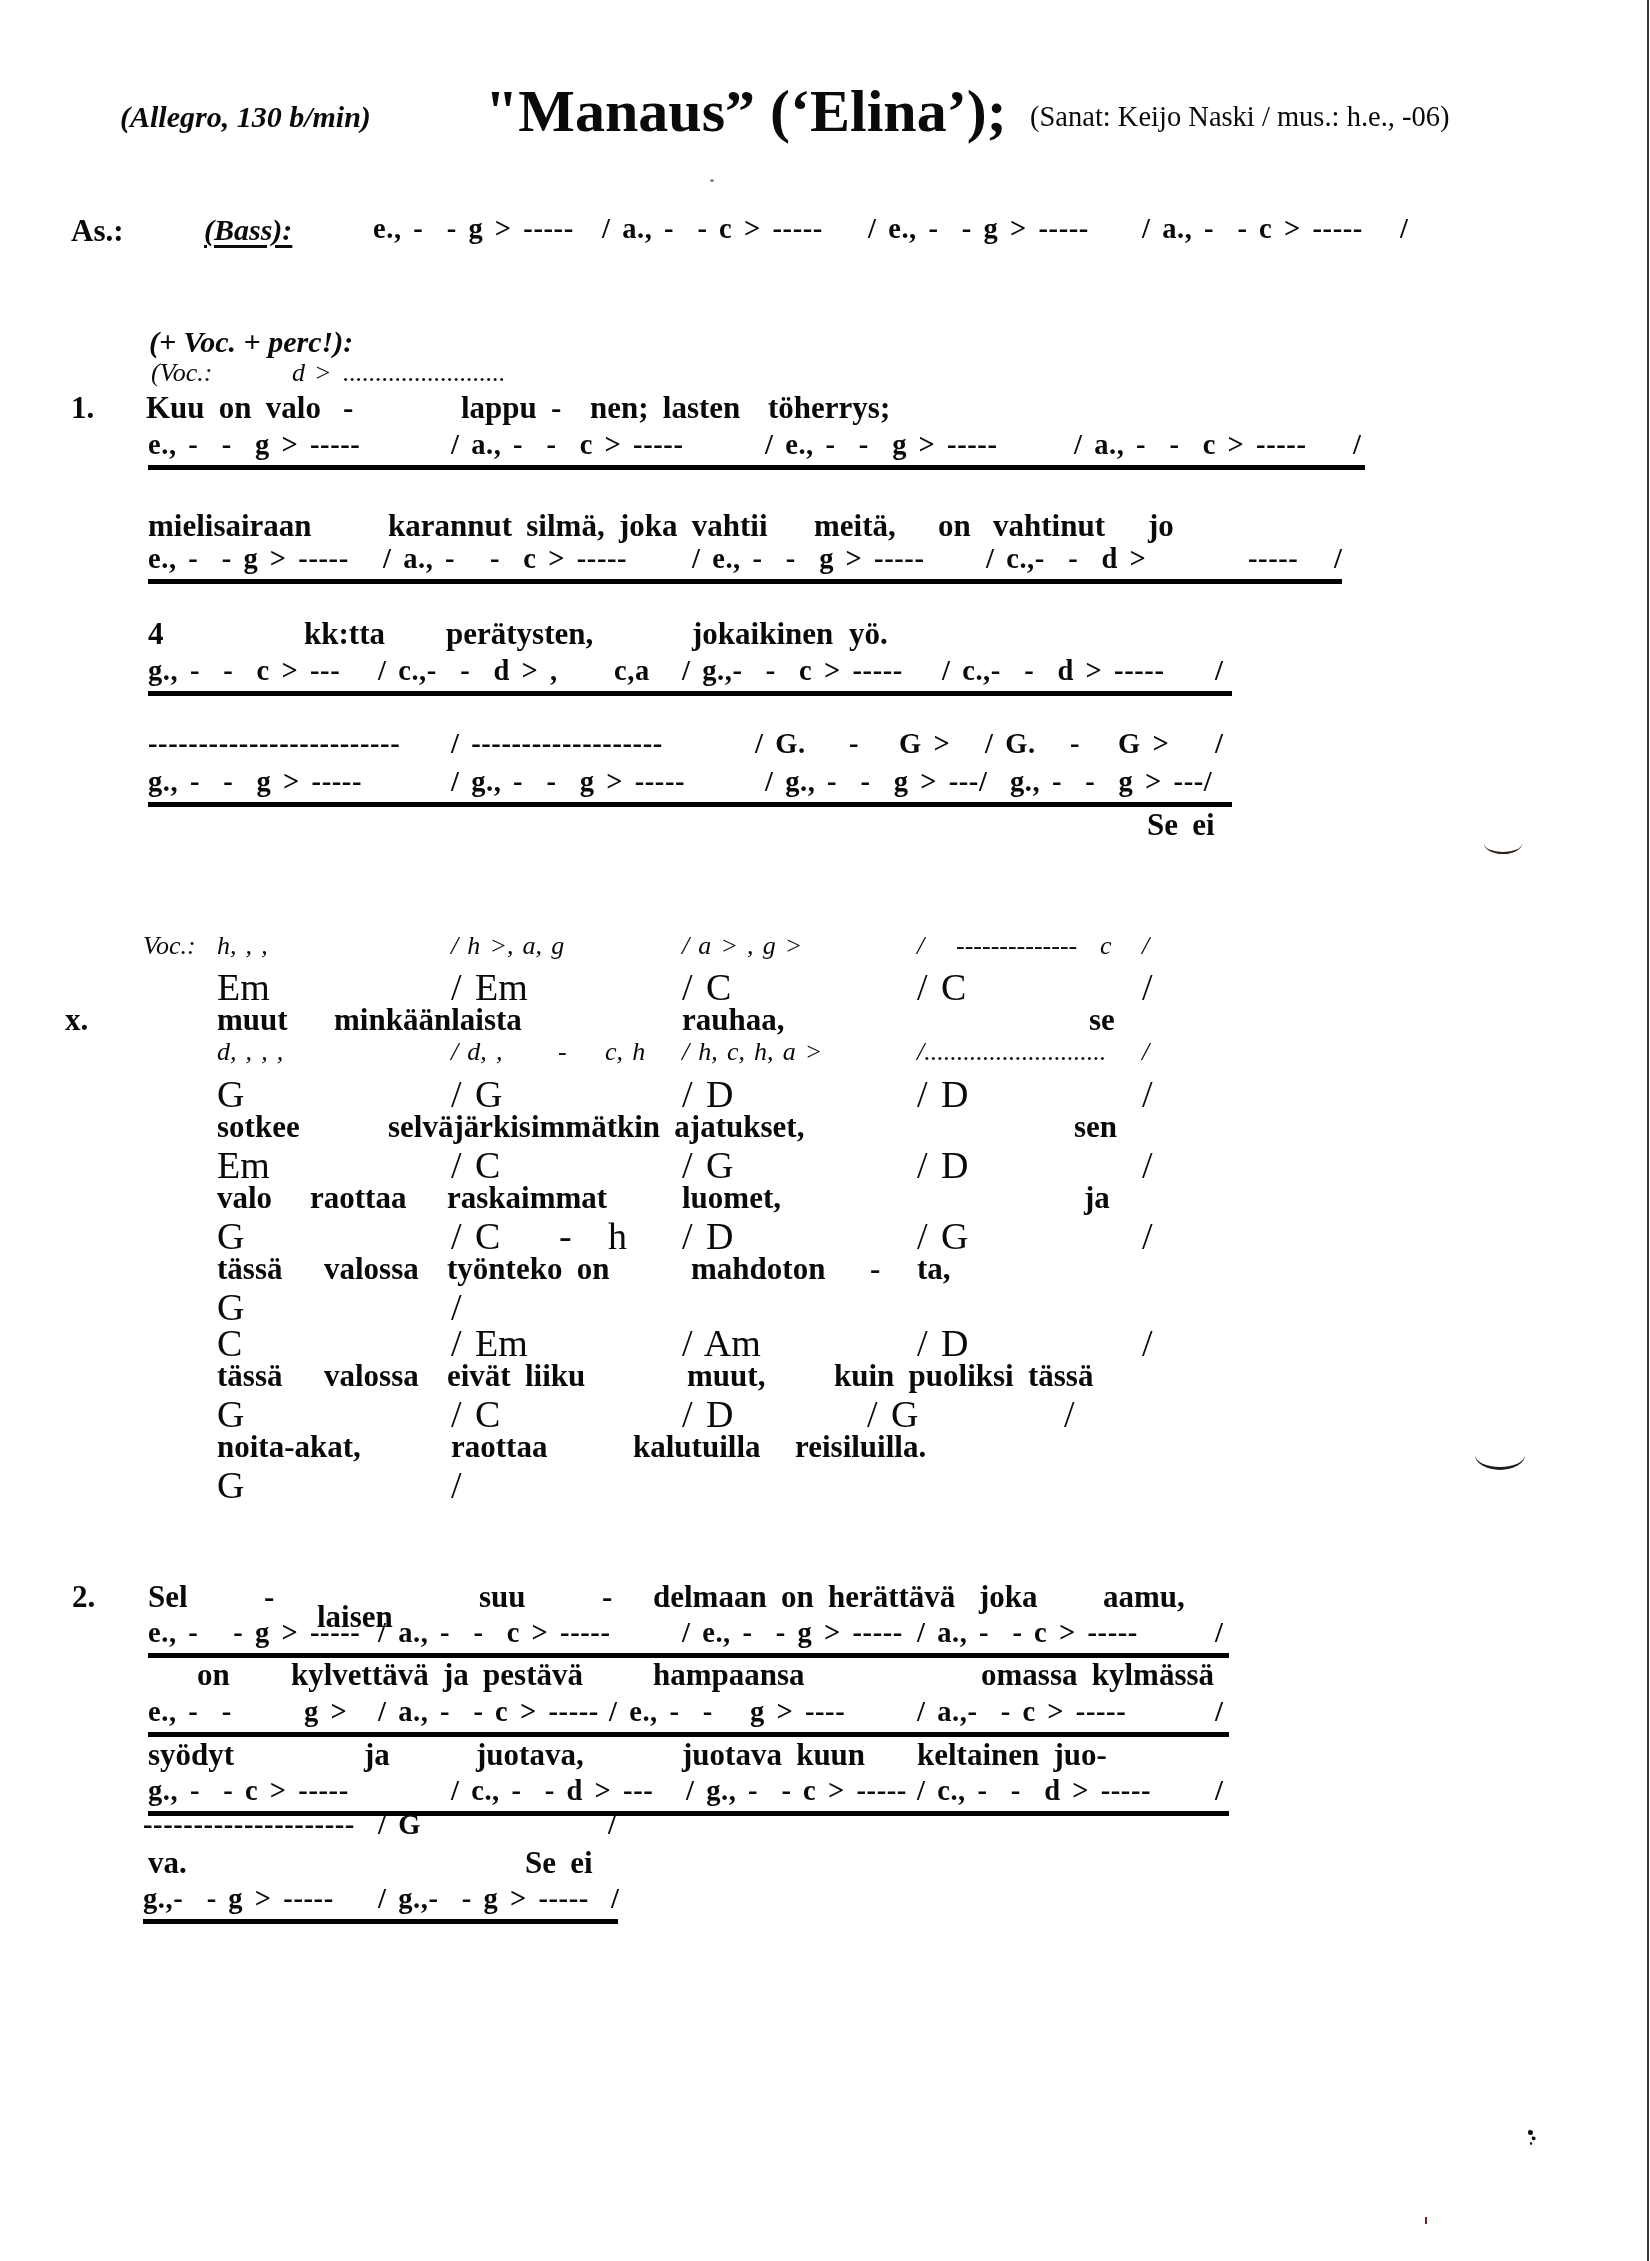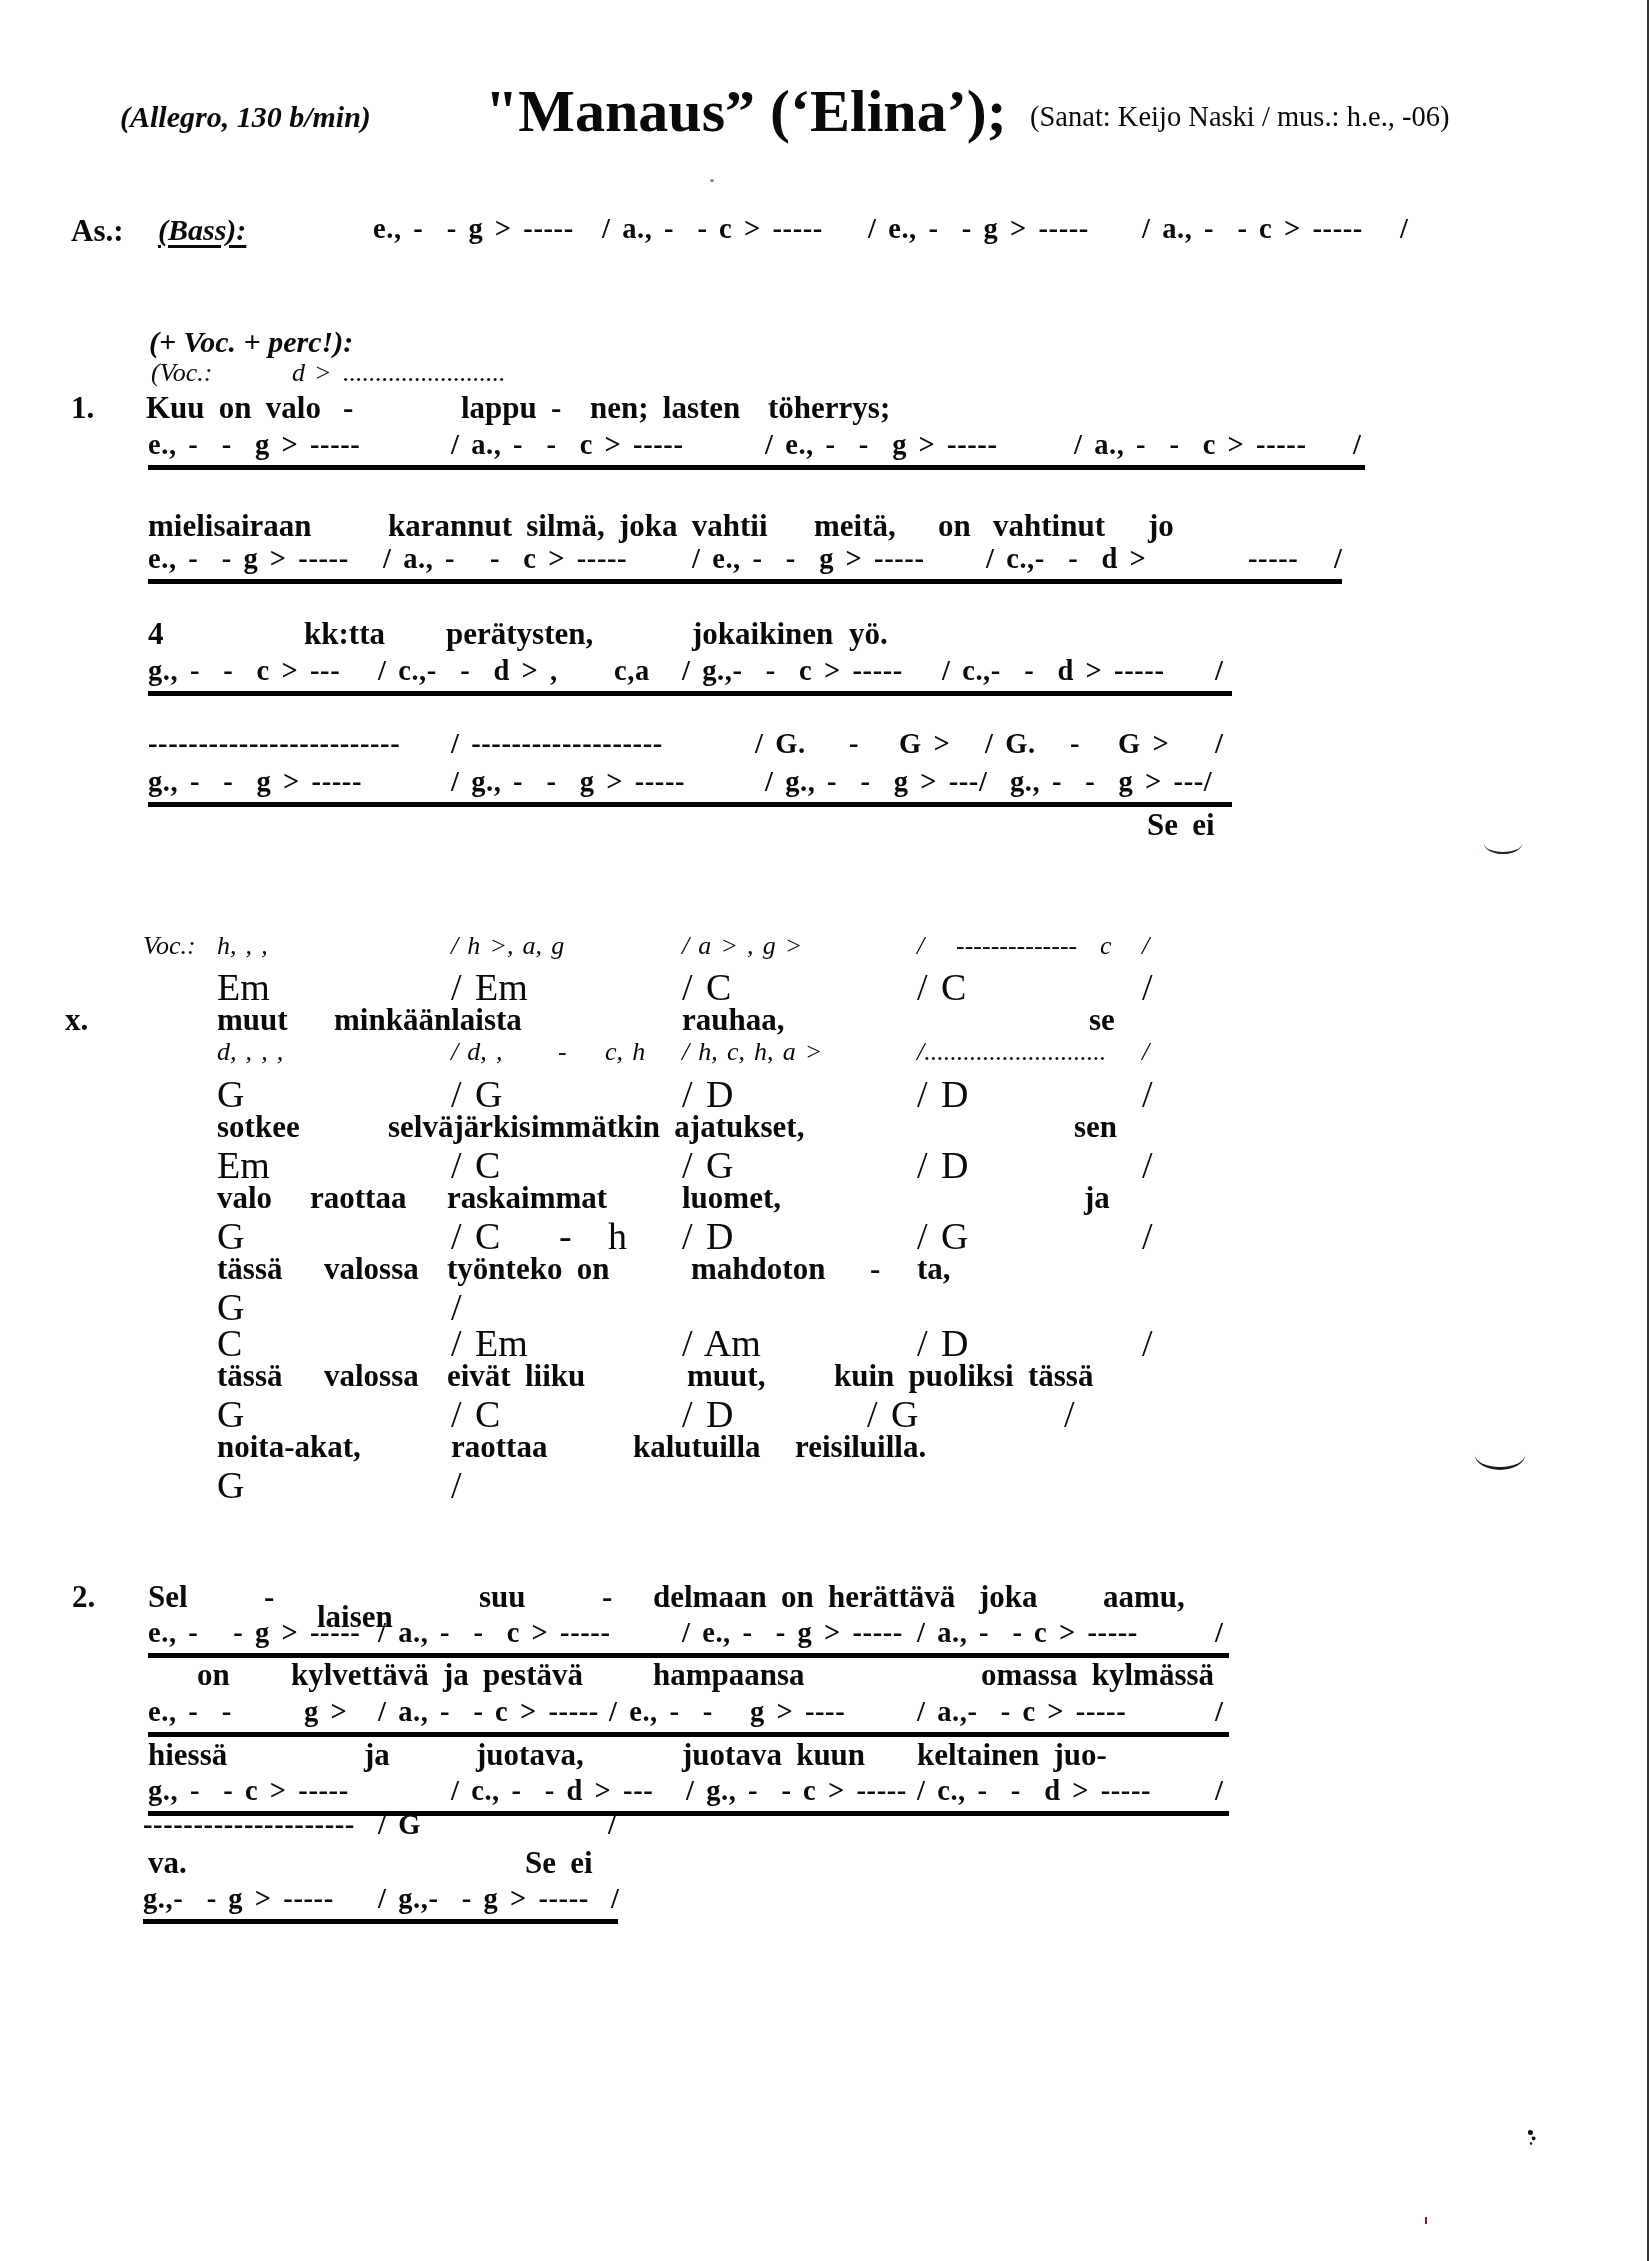--- a/index.html
+++ b/index.html
@@ -13,21 +13,21 @@
   }
   .row{position:absolute;left:0;width:100%;height:0;overflow:visible;}
   .seg{position:absolute;top:0;white-space:pre;line-height:1;}
   
   .k-title{font-size:60px;font-weight:bold;}
   .k-h{font-size:28.5px;}
   .k-hi{font-size:30px;font-style:italic;font-weight:600;}
   .k-b{font-size:31px;font-weight:bold;word-spacing:6.5px;}
   .k-c{font-size:28.5px;font-weight:bold;word-spacing:3.9px;letter-spacing:0.6px;}
   .k-bi{font-size:30px;font-weight:bold;font-style:italic;}
-  .k-biu{font-size:30px;font-weight:bold;font-style:italic;text-decoration:underline;text-decoration-thickness:2.6px;text-underline-offset:5.2px;}
+  .k-biu{font-size:30px;font-weight:bold;font-style:italic;text-decoration:underline;text-decoration-thickness:2.6px;text-underline-offset:5.2px;margin-left:46px;}
   .k-n{font-size:26px;font-style:italic;word-spacing:2.6px;}
   .k-ch{font-size:38px;word-spacing:3.9px;}
   .ul{position:absolute;top:34px;height:5.2px;background:#000;}
   
   .arc1{position:absolute;top:833px;left:1484px;width:38px;height:19.4px;border-bottom:2.6px solid #30241c;border-radius:50%;}
   .arc2{position:absolute;top:1440px;left:1475px;width:50px;height:27px;border-bottom:3.2px solid #1c1c22;border-radius:50%;}
   .speck1{position:absolute;top:2130px;left:1528px;width:5.2px;height:5.2px;background:#111;border-radius:40% 60% 50% 50%;box-shadow:3.2px 5.8px 0 -0.6px #111,0.6px 11px 0 -1.3px #111;}
   .speck2{position:absolute;top:2217px;left:1425px;width:1.9px;height:6.5px;background:#7a2030;}
   .speck3{position:absolute;top:179px;left:710px;width:3.9px;height:3.2px;background:#8a8a8a;border-radius:50%;}
   .edgeline{position:absolute;top:0;left:1647px;width:1.9px;height:2261px;background:#34343c;}
@@ -269,21 +269,21 @@
         <span class="seg k-c" style="left: 148px;">e., -  -</span>
         <span class="seg k-c" style="left: 304px;">g &gt;</span>
         <span class="seg k-c" style="left: 378px;">/ a., -  - c &gt; -----</span>
         <span class="seg k-c" style="left: 609px;">/ e., -  -</span>
         <span class="seg k-c" style="left: 750px;">g &gt; ----</span>
         <span class="seg k-c" style="left: 917px;">/ a.,-  - c &gt; -----</span>
         <span class="seg k-c" style="left: 1215px;">/</span>
         <div class="ul" style="left: 148px; width: 1081px;"></div>
       </div>
       <div class="row" style="top: 1739px;">
-        <span class="seg k-b" style="left: 148px;">hiessä</span>
+        <span class="seg k-b" style="left: 148px;">syödyt</span>
         <span class="seg k-b" style="left: 364px;">ja</span>
         <span class="seg k-b" style="left: 476px;">juotava,</span>
         <span class="seg k-b" style="left: 682px;">juotava kuun</span>
         <span class="seg k-b" style="left: 917px;">keltainen juo-</span>
       </div>
       <div class="row" style="top: 1777px;">
         <span class="seg k-c" style="left: 148px;">g., -  - c &gt; -----</span>
         <span class="seg k-c" style="left: 451px;">/ c., -  - d &gt; ---</span>
         <span class="seg k-c" style="left: 686px;">/ g., -  - c &gt; -----</span>
         <span class="seg k-c" style="left: 917px;">/ c., -  -  d &gt; -----</span>

